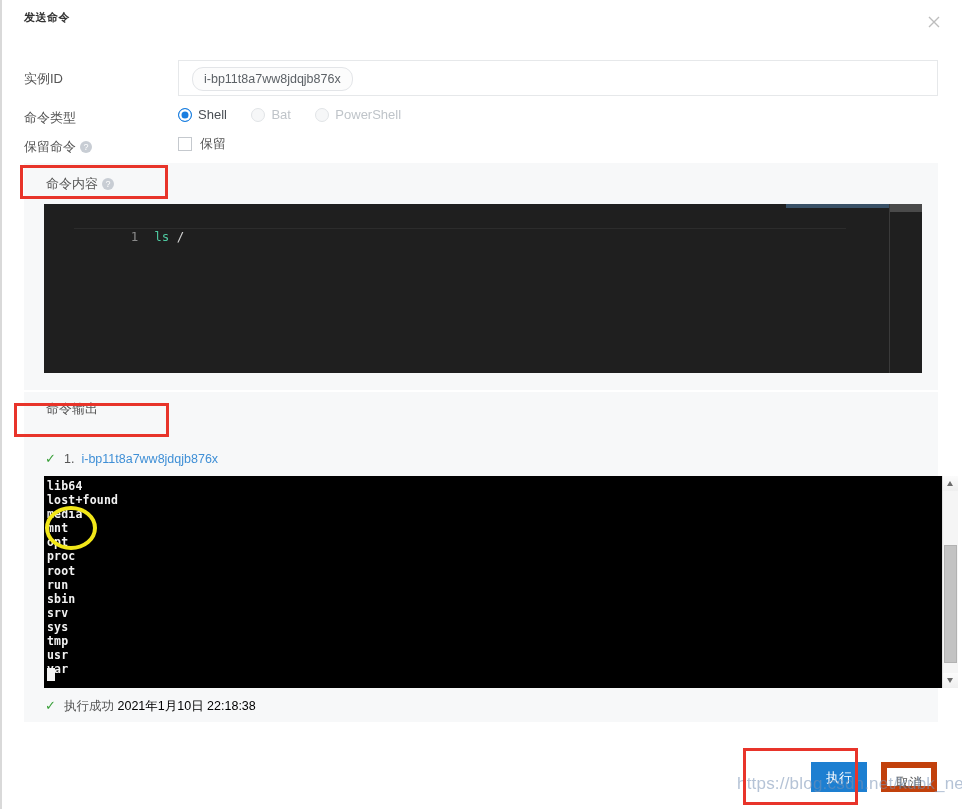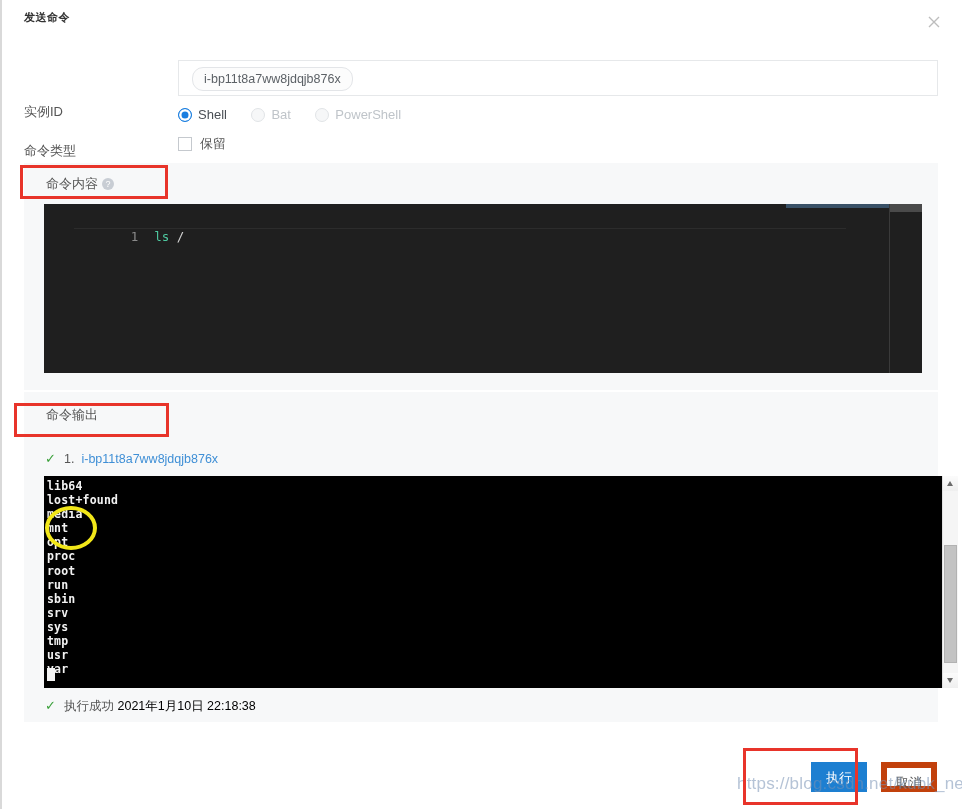--- a/index.html
+++ b/index.html
@@ -56,21 +56,20 @@
     width: 962px;
     height: 30px;
   }
   .row-label {
     position: absolute;
     left: 22px;
     font-size: 13px;
     color: #555;
     line-height: 22px;
     white-space: nowrap;
-    margin-top: 33px;
   }
   .help-icon {
     display: inline-block;
     width: 12px; height: 12px;
     border-radius: 50%;
     background: #c8cdd4;
     color: #fff;
     font-size: 9px;
     line-height: 12px;
     text-align: center;
@@ -228,21 +227,21 @@
     right: 0; top: 0;
     width: 32px; height: 8px;
     background: #4a4a4a;
   }
 
   
   #out-panel {
     left: 22px; top: 392px;
     width: 914px; height: 330px;
   }
-  #out-title { left: 22px; top: 14px; text-align: right; }
+  #out-title { left: 22px; top: 8px; text-align: right; }
 
   .result-line {
     position: absolute;
     left: 21px; top: 54px;
     font-size: 12.5px;
     line-height: 25px;
     white-space: nowrap;
   }
   .tick {
     display: inline-block;

